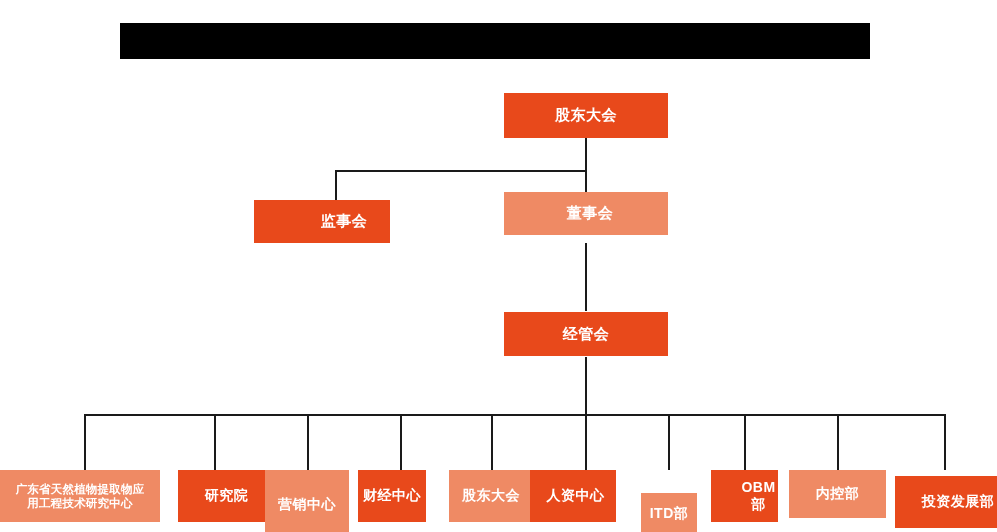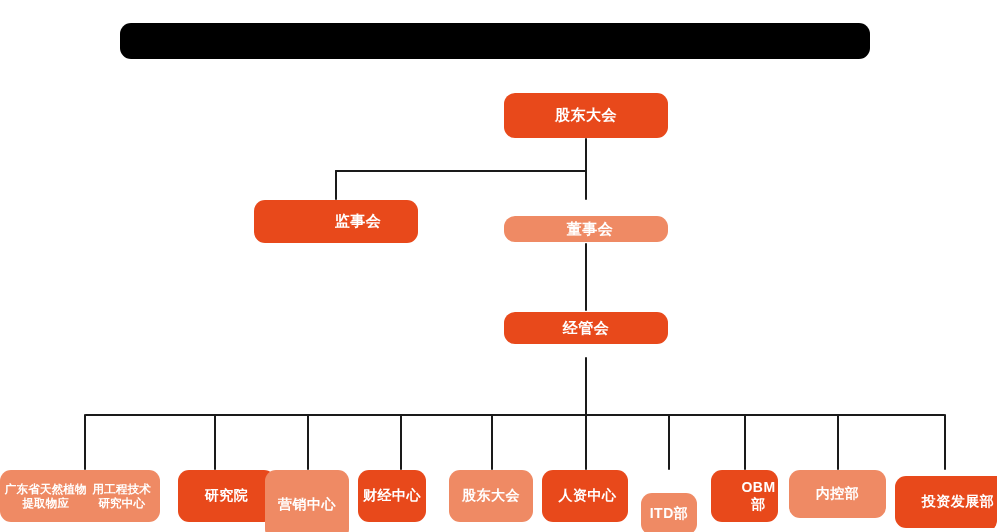--- a/index.html
+++ b/index.html
@@ -1,16 +1,16 @@
 <!DOCTYPE html>
 <html><head>
 <meta charset="utf-8">
 <title>Org Chart</title>
 <style>
-  * { box-sizing: border-box; border-radius: 11px; }
+  * { box-sizing: border-box; }
   html, body {
     margin: 0;
     padding: 0;
     background: #ffffff;
   }
   body {
     font-family: "Liberation Sans", "DejaVu Sans", sans-serif;
   }
   #canvas {
     position: relative;
@@ -81,40 +81,40 @@
   <div class="conn conn-v" style="left:400px; top:414px; height:56px;"></div>
   <div class="conn conn-v" style="left:491px; top:414px; height:56px;"></div>
   <div class="conn conn-v" style="left:585px; top:414px; height:56px;"></div>
   <div class="conn conn-v" style="left:668px; top:414px; height:56px;"></div>
   <div class="conn conn-v" style="left:744px; top:414px; height:56px;"></div>
   <div class="conn conn-v" style="left:837px; top:414px; height:56px;"></div>
   <div class="conn conn-v" style="left:944px; top:414px; height:56px;"></div>
 
   <div class="node dark node-lg" style="left:504px; top:93px; width:164px; height:45px;">股东大会</div>
 
-  <div class="node dark node-lg" style="left:254px; top:200px; width:164px; height:43px;padding-left:48px;">监事会</div>
+  <div class="node dark node-lg" style="left:254px; top:200px; width:136px; height:43px;padding-left:48px;">监事会</div>
 
-  <div class="node light node-lg" style="left:504px; top:216px; width:164px; height:26px;padding-left:12px;">董事会</div>
+  <div class="node light node-lg" style="left:504px; top:192px; width:164px; height:43px;padding-left:12px;">董事会</div>
 
-  <div class="node dark node-lg" style="left:504px; top:312px; width:164px; height:32px;">经管会</div>
+  <div class="node dark node-lg" style="left:504px; top:312px; width:164px; height:44px;">经管会</div>
 
-  <div class="node light node-xs" style="left:0px; top:470px; width:160px; height:52px; flex-direction:row;">
+  <div class="node light node-xs" style="left:0px; top:470px; width:160px; height:52px; flex-direction:column;">
     <span>广东省天然植物提取物应</span>
     <span>用工程技术研究中心</span>
   </div>
 
   <div class="node dark node-md" style="left:178px; top:470px; width:97px; height:52px;">研究院</div>
 
   <div class="node light node-md" style="left:265px; top:470px; width:84px; height:70px;">营销中心</div>
 
   <div class="node dark node-md" style="left:358px; top:470px; width:68px; height:52px;">财经中心</div>
 
   <div class="node light node-md" style="left:449px; top:470px; width:84px; height:52px;">股东大会</div>
 
-  <div class="node dark node-md" style="left:542px; top:470px; width:86px; height:52px;padding-left:9px;">人资中心</div>
+  <div class="node dark node-md" style="left:530px; top:470px; width:86px; height:52px;padding-left:9px;">人资中心</div>
 
   <div class="node light node-md" style="left:641px; top:470px; width:56px; height:42px;margin-top:23px;">ITD部</div>
 
   <div class="node dark node-md" style="left:711px; top:470px; width:67px; height:52px;padding-left:32px;">OBM部</div>
 
   <div class="node light node-md" style="left:789px; top:470px; width:97px; height:48px;">内控部</div>
 
   <div class="node dark node-md" style="left:895px; top:470px; width:126px; height:52px;margin-top:6px;">投资发展部</div>
 
 </div>

